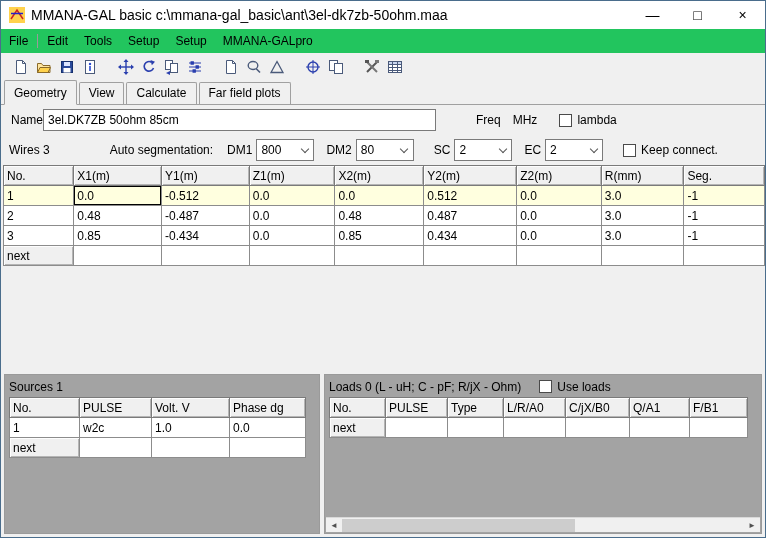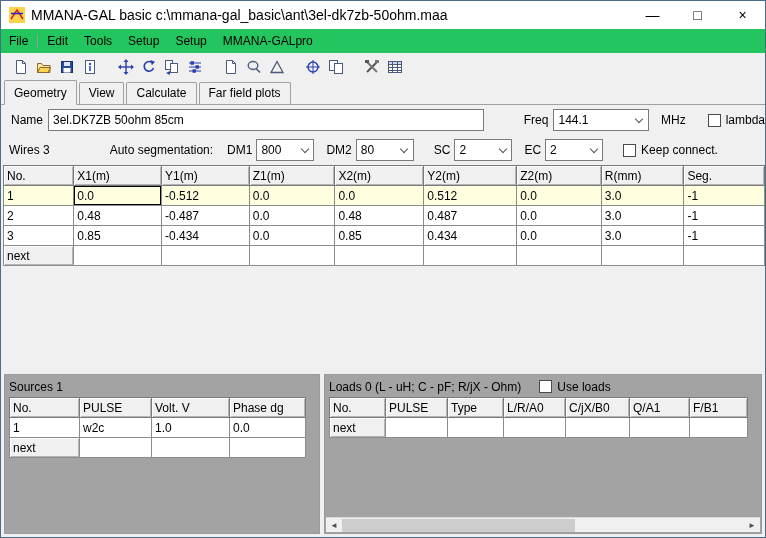--- a/index.html
+++ b/index.html
@@ -219,28 +219,22 @@
 
   <div class="tabstrip">
     <div class="tab active">Geometry</div>
     <div class="tab">View</div>
     <div class="tab">Calculate</div>
     <div class="tab">Far field plots</div>
   </div>
 
   <div class="form-row">
     <span class="lbl" style="margin-left:10px;">Name</span>
-    <input class="textbox" style="width: 438px; margin-left: 5px;" value="3el.DK7ZB 50ohm 85cm">
+    <input class="textbox" style="width: 393px; " value="3el.DK7ZB 50ohm 85cm">
     <span class="lbl" style="margin-left:40px;">Freq</span>
-    <div class="combo" style="width:96px; margin-left:5px;">
-      <span class="combo-val">144.1</span>
-      <span class="combo-arrow">
-          <span class="chev"></span>
-        </span>
-    </div>
     <span class="lbl" style="margin-left:12px;">MHz</span>
     <div class="check-row" style="margin-left:22px;justify-content:space-between;">
       <span class="checkbox"></span>
       <span class="lbl">lambda</span>
     </div>
   </div>
 
   <div class="form-row">
     <span class="lbl" style="margin-left:8px;">Wires 3</span>
     <span class="lbl" style="margin-left:60px;">Auto segmentation:</span>

